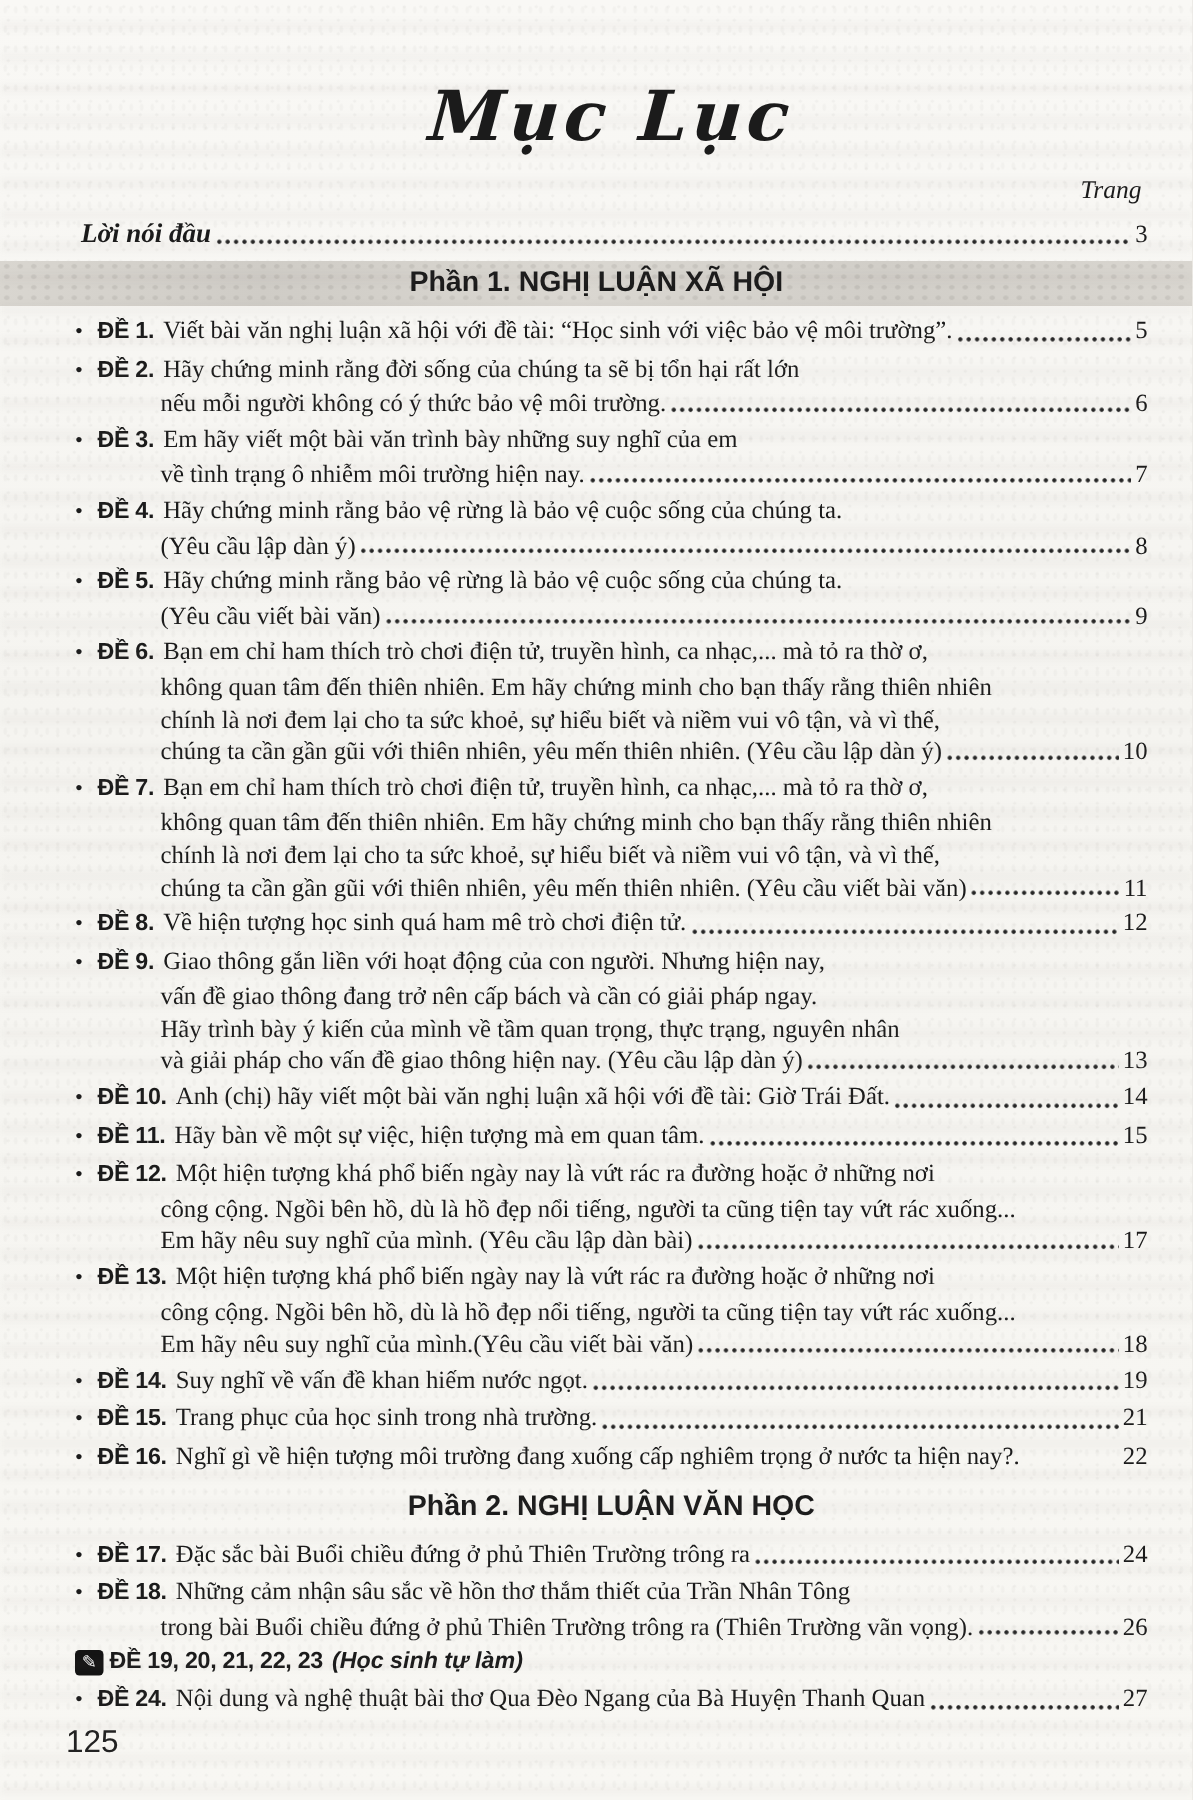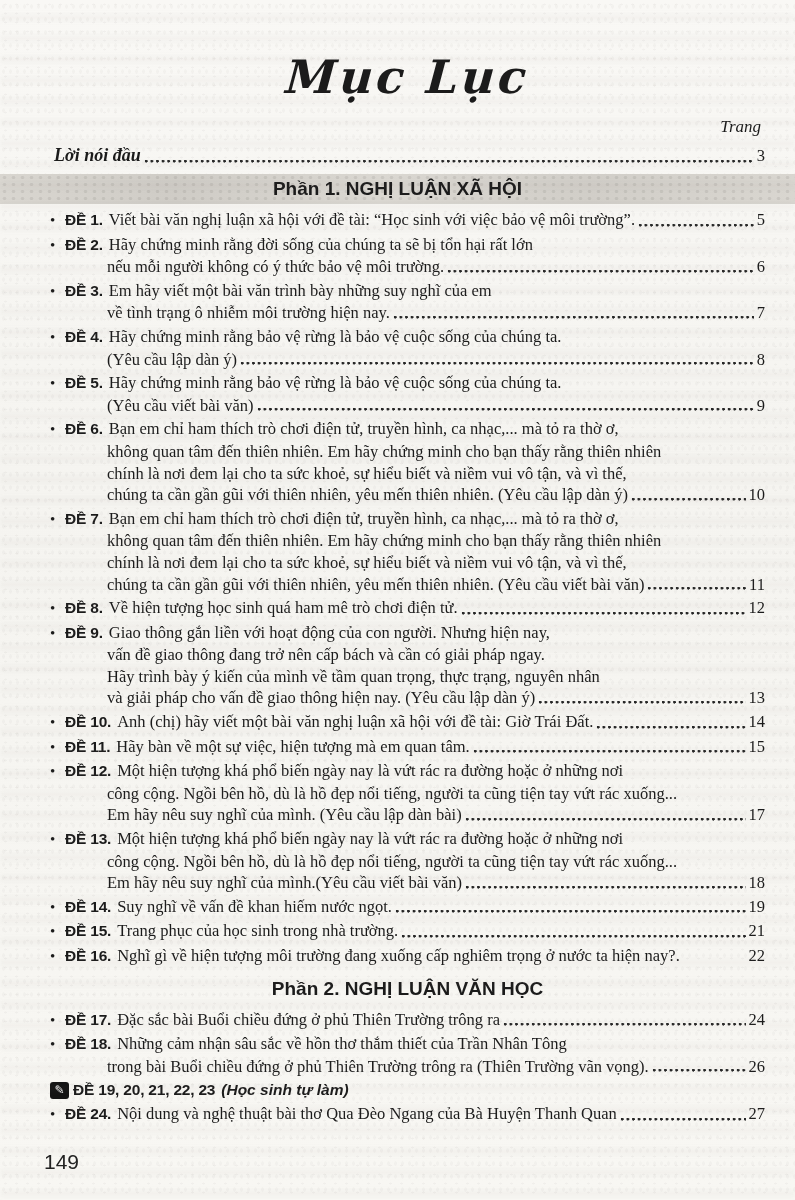--- a/index.html
+++ b/index.html
@@ -356,15 +356,15 @@
             <span class="marker">•</span>
             <span class="de-label">ĐỀ 24.</span>
             <span class="text">Nội dung và nghệ thuật bài thơ Qua Đèo Ngang của Bà Huyện Thanh Quan</span>
             <span class="leader"></span>
             <span class="pnum">27</span>
           </div>
         </div>
       </div>
     </div>
 
-  <div class="footer-num">149</div>
+  <div class="footer-num">125</div>
 
 </div>
 
 </body></html>

